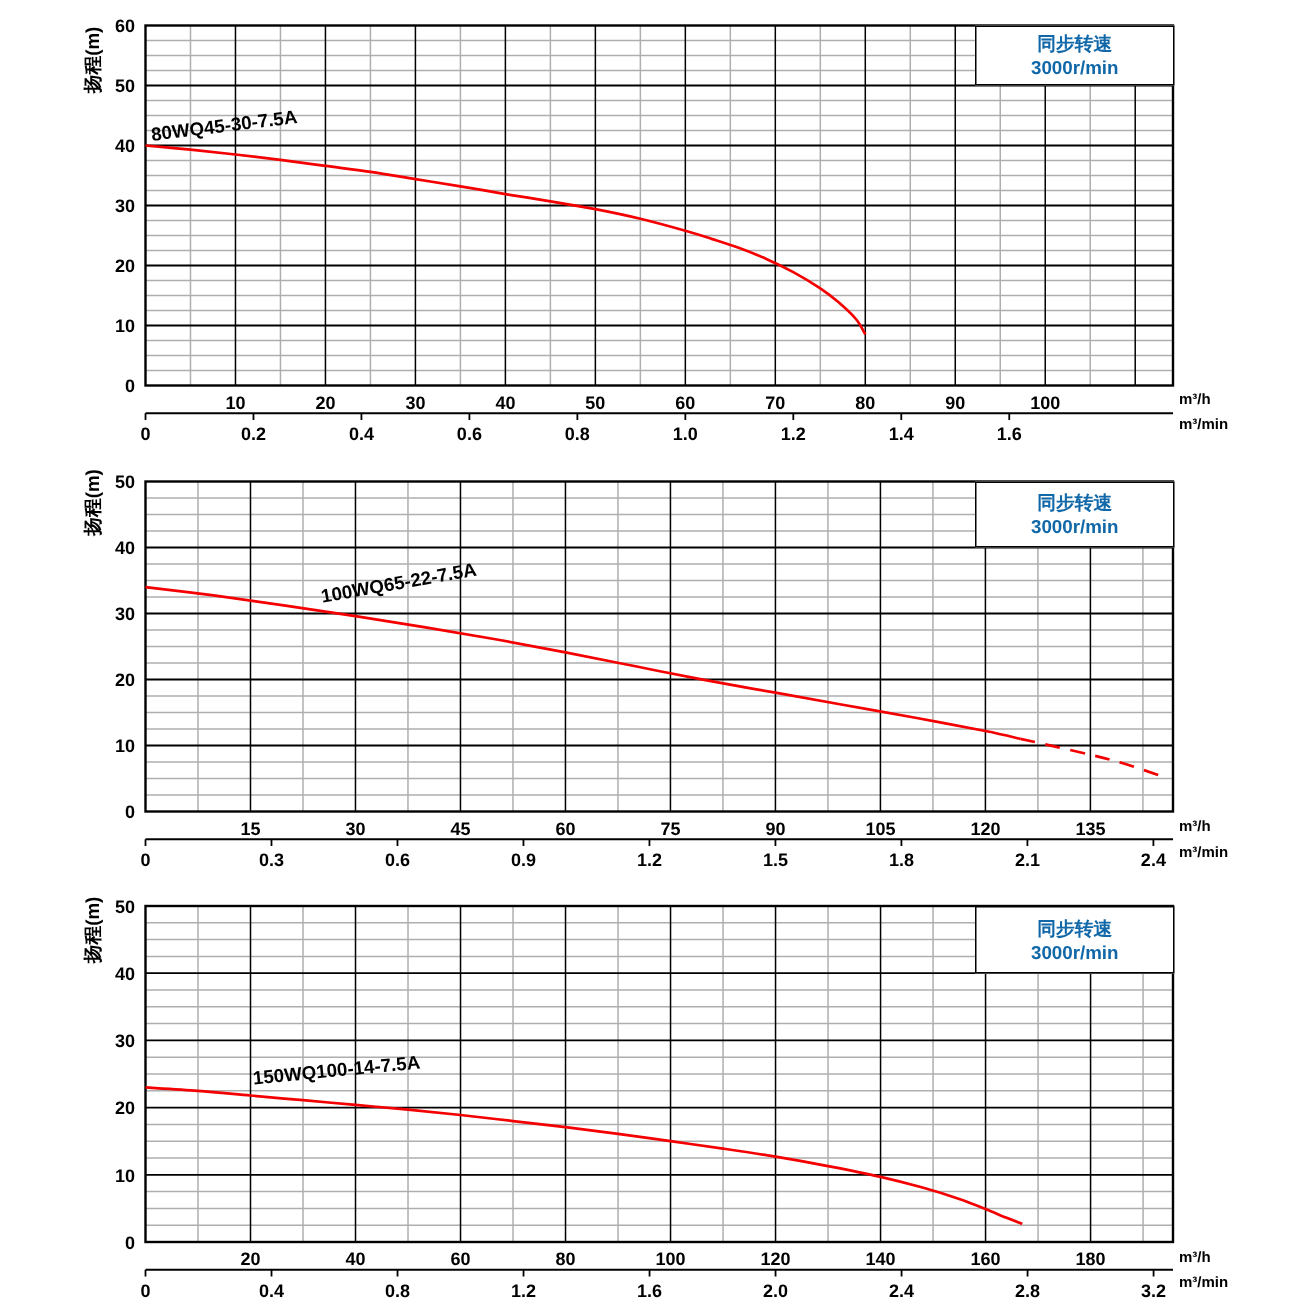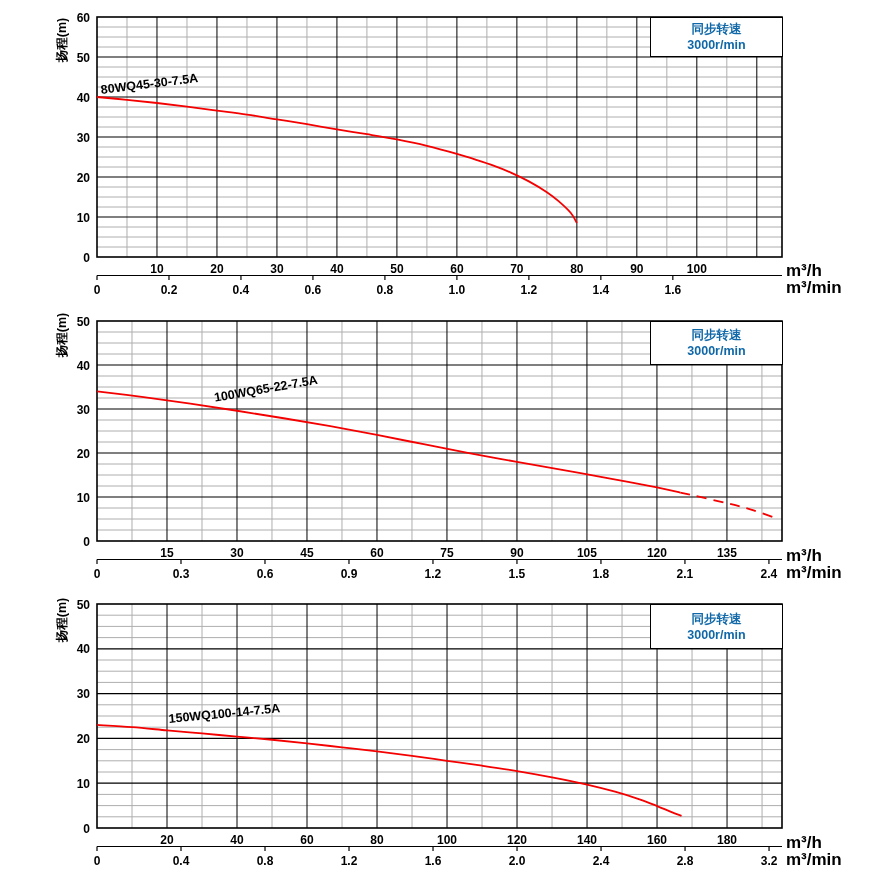--- a/index.html
+++ b/index.html
@@ -2,21 +2,21 @@
 <html><head>
 <meta charset="utf-8">
 <style>
   html,body{margin:0;padding:0;background:#fff;}
   body{font-family:"Liberation Sans","DejaVu Sans",sans-serif;}
   #page{position:relative;width:875px;height:876px;background:#fff;overflow:hidden;}
   #canvas{position:absolute;left:0;top:0;}
   #canvas text{font-family:"Liberation Sans","DejaVu Sans",sans-serif;font-size:12px;font-weight:700;fill:#000;}
   .ytitle{position:absolute;width:70px;height:16px;font-size:12.5px;font-weight:700;color:#000;
           text-align:center;transform:rotate(-90deg);transform-origin:center center;white-space:nowrap;}
-  .unit{position:absolute;left:786px;font-size:17px;font-weight:700;color:#000;white-space:nowrap;}
+  .unit{position:absolute;left:786px;font-size:10px;font-weight:700;color:#000;white-space:nowrap;}
   .speedbox{position:absolute;left:650px;width:133px;background:#fff;border:1px solid #000;box-sizing:border-box;
             display:flex;flex-direction:column;align-items:center;justify-content:center;
             font-size:12.5px;font-weight:700;line-height:16px;text-align:center;}
   .model{position:absolute;font-size:12.5px;font-weight:700;color:#000;white-space:nowrap;transform-origin:0 0;}
 </style>
 </head>
 <body>
 
 <div id="page">
 

